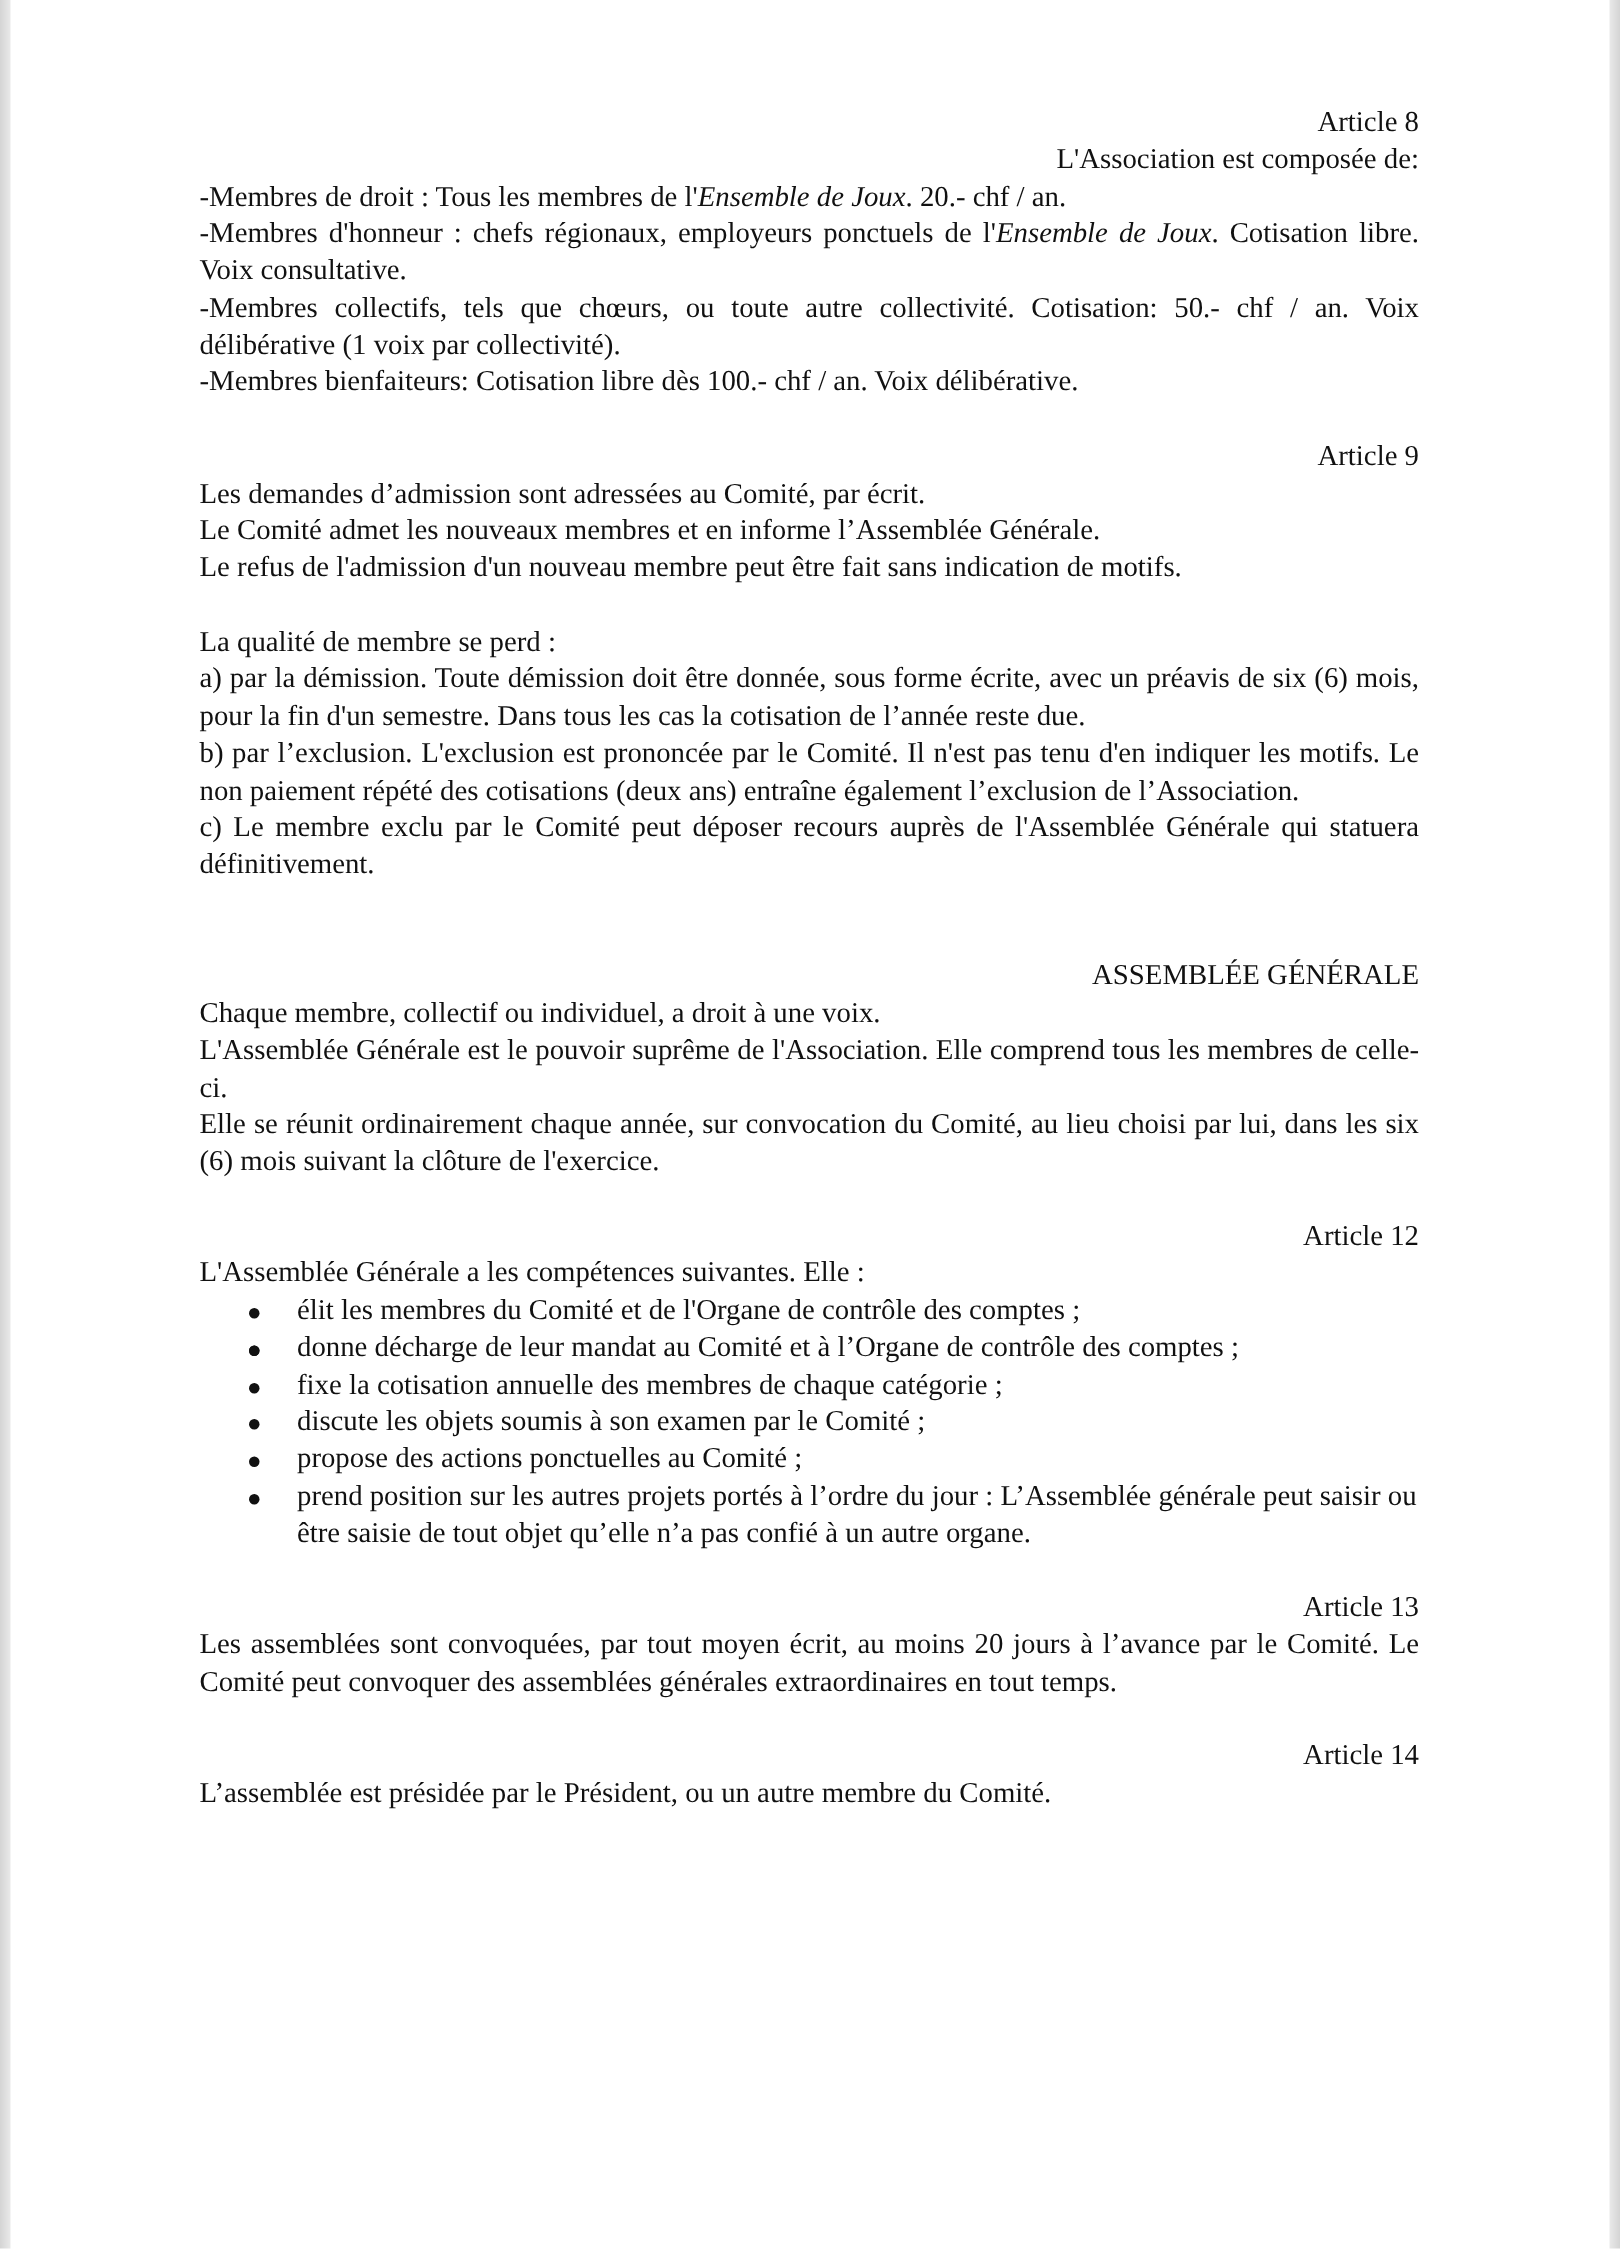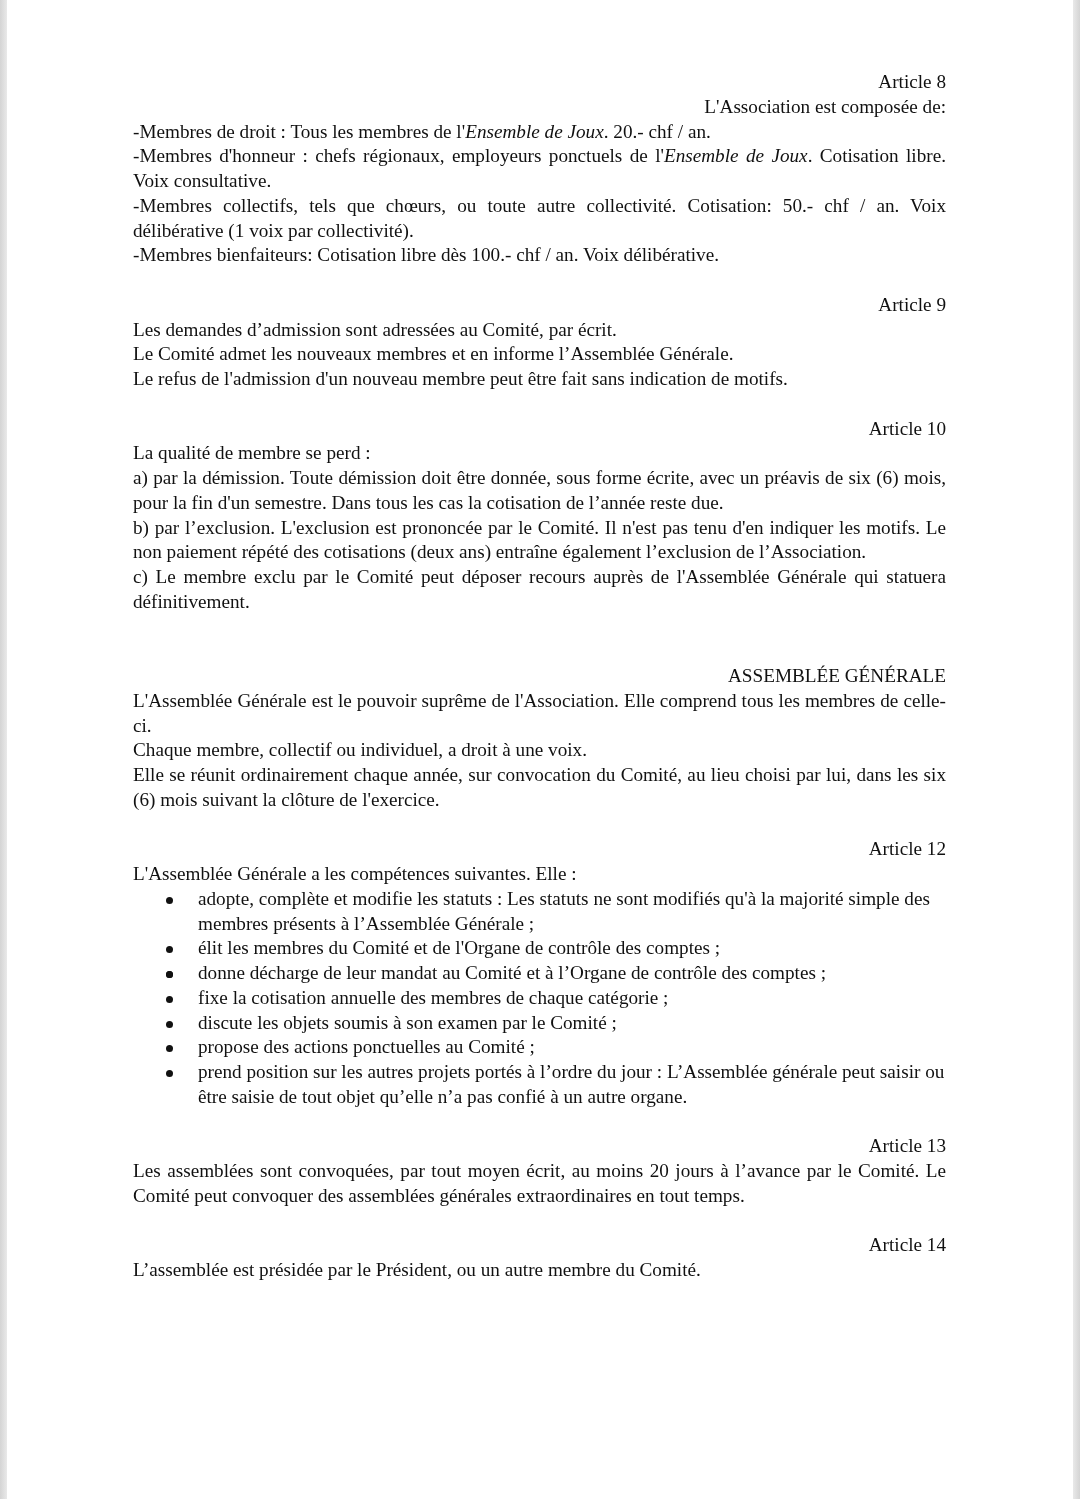--- a/index.html
+++ b/index.html
@@ -84,44 +84,42 @@
   <section>
     <span class="line">Article 9</span>
     <div class="justify">Les demandes d’admission sont adressées au Comité, par écrit.</div>
     <div class="justify">Le Comité admet les nouveaux membres et en informe l’Assemblée Générale.</div>
     <div class="justify">Le refus de l'admission d'un nouveau membre peut être fait sans indication de motifs.</div>
   </section>
 
   <div class="gap"></div>
 
   <section>
-    <span class="line">Article 10</span>
     <div class="justify">La qualité de membre se perd :</div>
     <div class="justify">a) par la démission. Toute démission doit être donnée, sous forme écrite, avec un préavis de six (6) mois, pour la fin d'un semestre. Dans tous les cas la cotisation de l’année reste due.</div>
     <div class="justify">b) par l’exclusion. L'exclusion est prononcée par le Comité. Il n'est pas tenu d'en indiquer les motifs. Le non paiement répété des cotisations (deux ans) entraîne également l’exclusion de l’Association.</div>
     <div class="justify">c) Le membre exclu par le Comité peut déposer recours auprès de l'Assemblée Générale qui statuera définitivement.</div>
   </section>
 
   <div class="gap-big"></div>
 
   <span class="heading">ASSEMBLÉE GÉNÉRALE</span>
 
   <section>
+    <div class="justify">Chaque membre, collectif ou individuel, a droit à une voix.</div>
     <div class="justify">L'Assemblée Générale est le pouvoir suprême de l'Association. Elle comprend tous les membres de celle-ci.</div>
-    <div class="justify">Chaque membre, collectif ou individuel, a droit à une voix.</div>
     <div class="justify">Elle se réunit ordinairement chaque année, sur convocation du Comité, au lieu choisi par lui, dans les six (6) mois suivant la clôture de l'exercice.</div>
   </section>
 
   <div class="gap"></div>
 
   <section>
     <span class="line">Article 12</span>
     <div>L'Assemblée Générale a les compétences suivantes. Elle :</div>
     <ul class="bullets">
-      <li><span class="bullet"></span><span>adopte, complète et modifie les statuts : Les statuts ne sont modifiés qu'à la majorité simple des membres présents à l’Assemblée Générale ;</span></li>
       <li><span class="bullet"></span><span>élit les membres du Comité et de l'Organe de contrôle des comptes ;</span></li>
       <li><span class="bullet"></span></li>
       <li><span class="bullet"></span><span>donne décharge de leur mandat au Comité et à l’Organe de contrôle des comptes ;</span></li>
       <li><span class="bullet"></span><span>fixe la cotisation annuelle des membres de chaque catégorie ;</span></li>
       <li><span class="bullet"></span><span>discute les objets soumis à son examen par le Comité ;</span></li>
       <li><span class="bullet"></span><span>propose des actions ponctuelles au Comité ;</span></li>
       <li><span class="bullet"></span><span>prend position sur les autres projets portés à l’ordre du jour : L’Assemblée générale peut saisir ou être saisie de tout objet qu’elle n’a pas confié à un autre organe.</span></li>
     </ul>
   </section>
 

